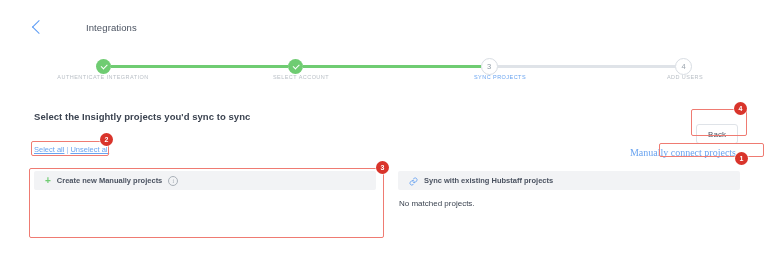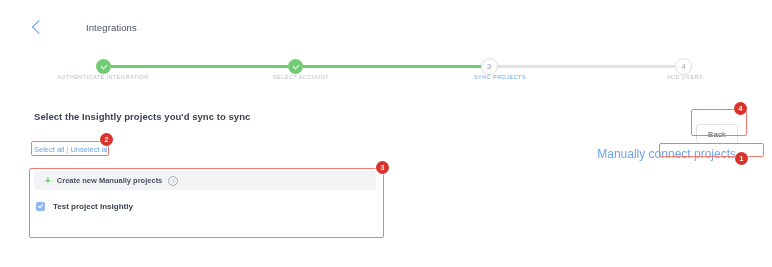--- a/index.html
+++ b/index.html
@@ -129,20 +129,21 @@
     letter-spacing: .05px;
   }
 
   .select-links {
     position: absolute;
     left: 34px;
     top: 145px;
     font-size: 7.5px;
     color: #6aa4f0;
     white-space: nowrap;
+    text-decoration: underline;
   }
   .select-links .sep { color: #8fb8f2; margin: 0 2px; }
   .select-links a { color: #6aa4f0; text-decoration: none; }
 
   
   .btn-row {
     position: absolute;
     right: 34px;
     top: 124px;
     display: flex;
@@ -170,24 +171,25 @@
     height: 20px;
     background: #5b9bf5;
     border: 1px solid #5b9bf5;
     color: #ffffff;
   }
 
   .manual-link {
     position: absolute;
     right: 36px;
     top: 147px;
-    font-size: 12px;
+    font-size: 10px;
     color: #6aa4f0;
     text-decoration: none;
     white-space: nowrap;
+    font-family: Liberation Serif, serif;
   }
 
   
   .panels {
     position: absolute;
     left: 34px;
     top: 171px;
     width: 706px;
     display: flex;
     gap: 22px;
@@ -345,33 +347,37 @@
 <a class="manual-link" href="#">Manually connect projects</a>
 
 <div class="panels">
 
   <div class="panel">
     <div class="panel-head">
       <span class="plus-icon">+</span>
       <span class="panel-head-label">Create new Manually projects</span>
       <span class="info-icon">i</span>
     </div>
+  </div>
+
+  <div class="panel">
+    <div class="panel-head">
+      <span class="chain-icon">
+        <svg width="9" height="9" viewBox="0 0 24 24" fill="none" stroke="#6aa4f0" stroke-width="2.4" stroke-linecap="round">
+          <path d="M10 13a5 5 0 0 0 7.5.5l3-3a5 5 0 0 0-7-7l-1.7 1.7"></path>
+          <path d="M14 11a5 5 0 0 0-7.5-.5l-3 3a5 5 0 0 0 7 7l1.7-1.7"></path>
+        </svg>
+      </span>
+      <span class="panel-head-label">Sync with existing Hubstaff projects</span>
+    </div>
     <div class="panel-body">
-      <div class="proj-row">
-        <span class="checkbox">
-            <span class="tick2"></span>
-          </span>
-        <span class="proj-label">Test project Insightly</span>
-      </div>
+      <div class="empty-note">No matched projects.</div>
     </div>
   </div>
 
-  <div class="panel">
-  </div>
-
 </div>
 
 <div class="anno" id="anno-manual"></div>
 <div class="badge" id="badge-1">1</div>
 
 <div class="anno" id="anno-selectall"></div>
 <div class="badge" id="badge-2">2</div>
 
 <div class="anno" id="anno-leftpanel"></div>
 <div class="badge" id="badge-3">3</div>

